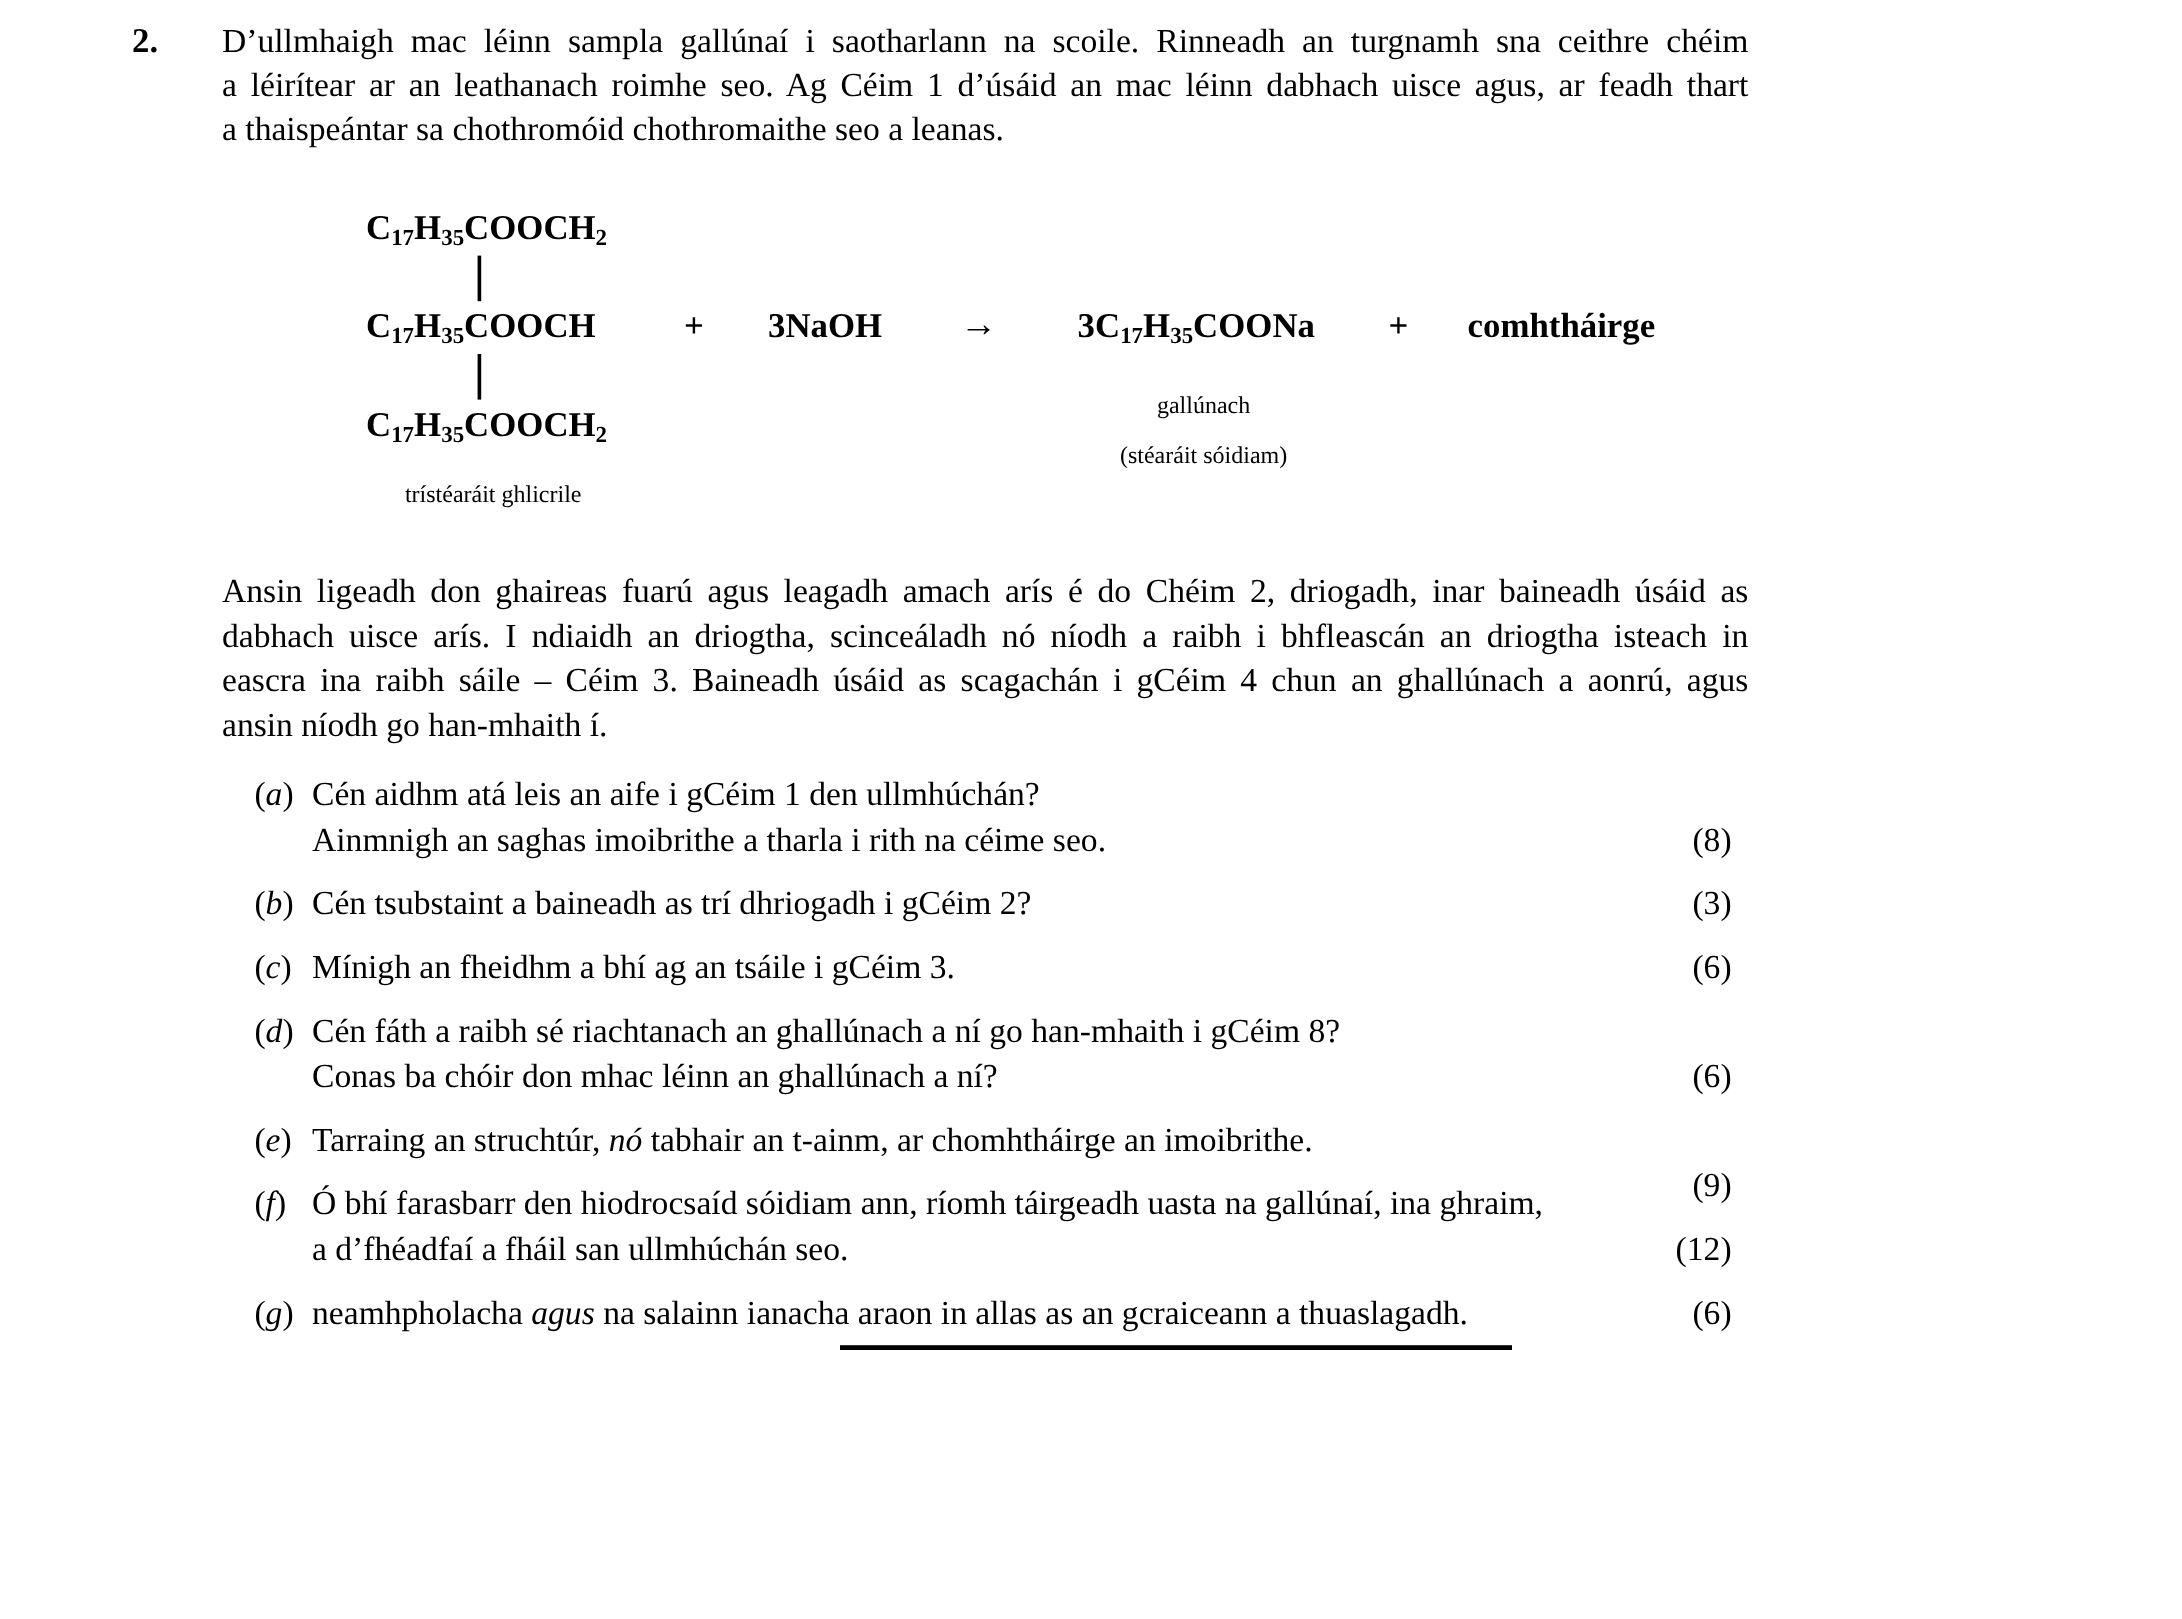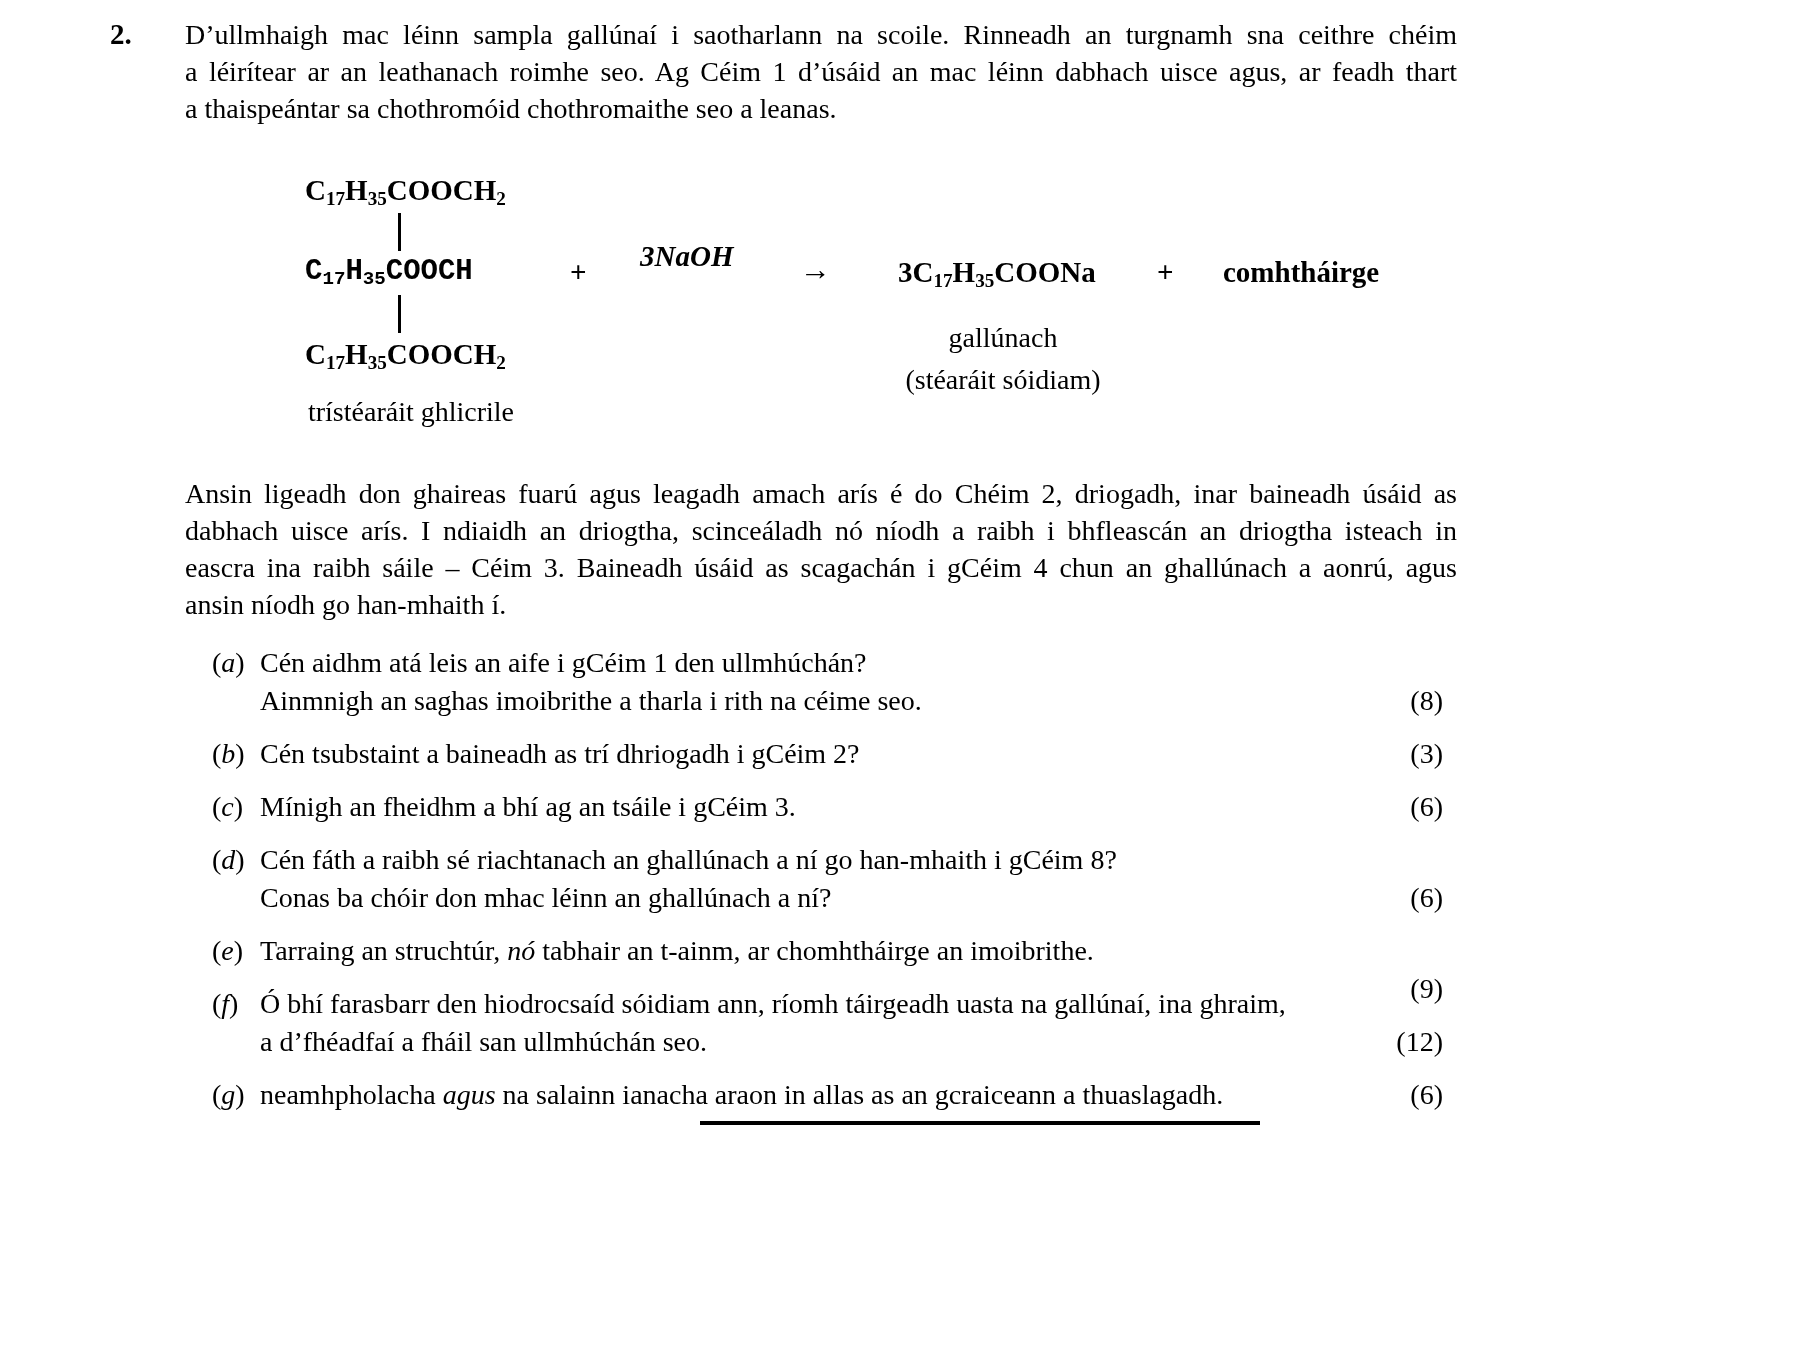--- a/index.html
+++ b/index.html
@@ -22,21 +22,21 @@
   .jline.last { text-align-last: left; }
   .para2 { margin-top: 40px; }
 
   
   .equation { position: relative; height: 268px; margin-top: 40px; }
   .eq-el { position: absolute; white-space: nowrap; line-height: 34px; }
   .formula { font-weight: bold; font-size: 29px; }
   .op { font-weight: bold; font-size: 29px; }
   .arrow { font-size: 31px; }
   .bond { position: absolute; width: 3px; height: 38px; background: #000; }
-  .eq-label { font-size: 28px; font-family: Liberation Serif, serif; }
+  .eq-label { font-size: 20px; font-family: Liberation Serif, serif; }
   .centered { transform: translateX(-50%); text-align: center; }
 
   sub { font-size: 66%; line-height: 0; position: relative; top: 0.24em; vertical-align: baseline; }
   sup { font-size: 66%; line-height: 0; position: relative; top: -0.5em; vertical-align: baseline; }
 
   
   .items { margin-top: 22px; }
   .item { position: relative; padding-left: 75px; }
   .item + .item { margin-top: 17px; }
   .ilabel { position: absolute; left: 27px; top: 0; line-height: 36px; }
@@ -57,23 +57,23 @@
 
     <div class="para1">
         <div class="jline">D’ullmhaigh mac léinn sampla gallúnaí i saotharlann na scoile.  Rinneadh an turgnamh sna ceithre chéim</div>
         <div class="jline">a léirítear ar an leathanach roimhe seo.  Ag Céim 1 d’úsáid an mac léinn dabhach uisce agus,  ar feadh thart</div>
         <div class="jline last">a thaispeántar sa chothromóid chothromaithe seo a leanas.</div>
       </div>
 
     <div class="equation">
       <div class="eq-el formula" style="left:120px; top:6px;">C<sub>17</sub>H<sub>35</sub>COOCH<sub>2</sub></div>
       <div class="bond" style="left:213px; top:46px;"></div>
-      <div class="eq-el formula" style="left:120px; top:88px;font-family:Liberation Mono, monospace;">C<sub>17</sub>H<sub>35</sub>COOCH</div>
+      <div class="eq-el formula" style="left:120px; top:88px;">C<sub>17</sub>H<sub>35</sub>COOCH</div>
       <div class="eq-el op" style="left:385px; top:88px;">+</div>
-      <div class="eq-el formula" style="left:455px; top:72px;font-style:italic;">3NaOH</div>
+      <div class="eq-el formula" style="left:455px; top:88px;">3NaOH</div>
       <div class="eq-el arrow" style="left:615px; top:86px;">→</div>
       <div class="eq-el formula" style="left:713px; top:88px;">3C<sub>17</sub>H<sub>35</sub>COONa</div>
       <div class="eq-el op" style="left:972px; top:88px;">+</div>
       <div class="eq-el formula" style="left:1038px; top:88px;">comhtháirge</div>
       <div class="bond" style="left:213px; top:128px;"></div>
       <div class="eq-el formula" style="left:120px; top:170px;">C<sub>17</sub>H<sub>35</sub>COOCH<sub>2</sub></div>
       <div class="eq-el eq-label centered" style="left:818px; top:154px;">gallúnach</div>
       <div class="eq-el eq-label centered" style="left:818px; top:196px;">(stéaráit sóidiam)</div>
       <div class="eq-el eq-label centered" style="left:190px; top:228px;margin-left:36px;">trístéaráit ghlicrile</div>
     </div>

